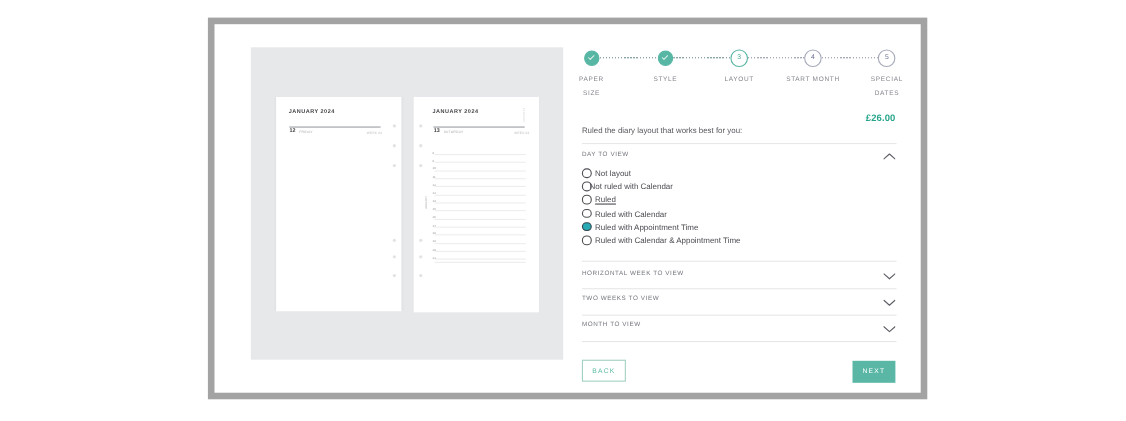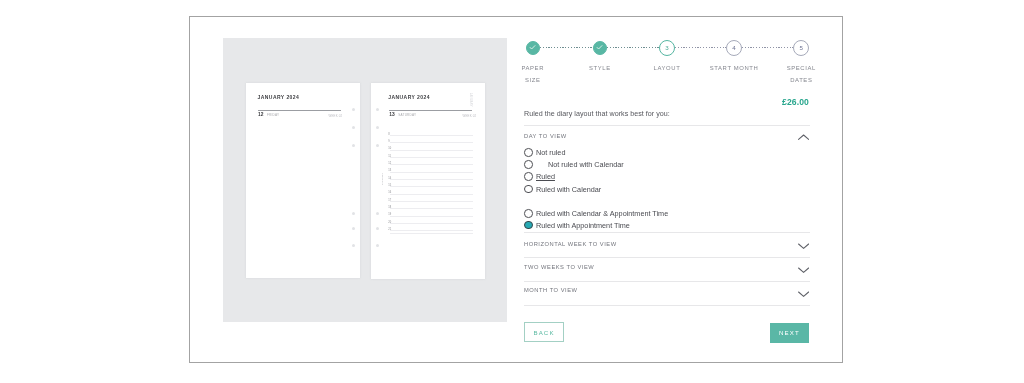--- a/index.html
+++ b/index.html
@@ -4,21 +4,21 @@
 <title>Diary Layout Configurator</title>
 <style>
   html,body{margin:0;padding:0;}
   body{width:1024px;height:383px;background:#ffffff;
        font-family:"Liberation Sans",sans-serif;overflow:hidden;
        -webkit-font-smoothing:antialiased;}
   .page{position:relative;width:1024px;height:383px;background:#fff;}
 
   
   .modal{position:absolute;left:189px;top:16px;width:654px;height:347px;
-         border:1px solid #a3a3a3;background:#fff;box-sizing:border-box;}
+         border:6px solid #a3a3a3;background:#fff;box-sizing:border-box;}
 
   
   .preview{position:absolute;left:33px;top:21px;width:284px;height:284px;
            background:#e7e8ea;}
   .sheet{position:absolute;background:#fff;box-shadow:0 0 2px rgba(120,125,135,.16);}
   .sheet.left {left:23px; top:45px; width:114px;height:195px;}
   .sheet.right{left:148px;top:45px; width:114px;height:196px;}
 
   .hole{position:absolute;width:3.2px;height:3.2px;border-radius:50%;
         background:#e2e3e6;}
@@ -202,35 +202,35 @@
     <div id="acc">
           <div class="hr" style="left: 1px; top: 109px; width: 286px;"></div>
           <div class="sec-title" style="left: 1px; top: 116.5px;">DAY TO VIEW</div>
           <div class="chev" style="left: 274.8px; top: 118.3px;">
             <svg width="11.2" height="7" viewBox="0 0 11.2 7" style="display:block">
               <path d="M0.55 5.45 L5.6 1.0 L10.65 5.45" fill="none" stroke="#5e6067" stroke-width="1.05" stroke-linecap="round" stroke-linejoin="round"></path>
             </svg>
           </div>
           <div class="opt" style="left: 1px; top: 132px; width: 220px; height: 10px;">
             <span class="radio"></span>
-            <span class="opt-label" style="left: 12px; top: 0px;">Not ruled</span>
+            <span class="opt-label" style="left: 12px; top: 0px;">Not layout</span>
           </div>
           <div class="opt" style="left: 1px; top: 144.2px; width: 220px; height: 10px;">
             <span class="radio"></span>
-            <span class="opt-label" style="left: 24px; top: 0px;">Not ruled with Calendar</span>
+            <span class="opt-label" style="left: 7px; top: 0px;">Not ruled with Calendar</span>
           </div>
           <div class="opt" style="left: 1px; top: 156.4px; width: 220px; height: 10px;">
             <span class="radio"></span>
             <span class="opt-label" style="left: 12px; top: 0px; text-decoration: underline;">Ruled</span>
           </div>
           <div class="opt" style="left: 1px; top: 168.6px; width: 220px; height: 10px; padding-left: 26px;">
             <span class="radio"></span>
             <span class="opt-label" style="left: 12px; top: 0px;">Ruled with Calendar</span>
           </div>
-          <div class="opt" style="left: 1px; top: 180.8px; width: 220px; height: 10px; margin-top: 24px;">
+          <div class="opt" style="left: 1px; top: 180.8px; width: 220px; height: 10px;">
             <span class="radio sel"></span>
             <span class="opt-label" style="left: 12px; top: 0px;">Ruled with Appointment Time</span>
           </div>
           <div class="opt" style="left: 1px; top: 193px; width: 220px; height: 10px;">
             <span class="radio"></span>
             <span class="opt-label" style="left: 12px; top: 0px;">Ruled with Calendar &amp; Appointment Time</span>
           </div>
           <div class="hr" style="left: 1px; top: 216px; width: 286px;"></div>
           <div class="sec-title" style="left: 1px; top: 224.5px;">HORIZONTAL WEEK TO VIEW</div>
           <div class="chev" style="left: 274.8px; top: 226.8px;">

